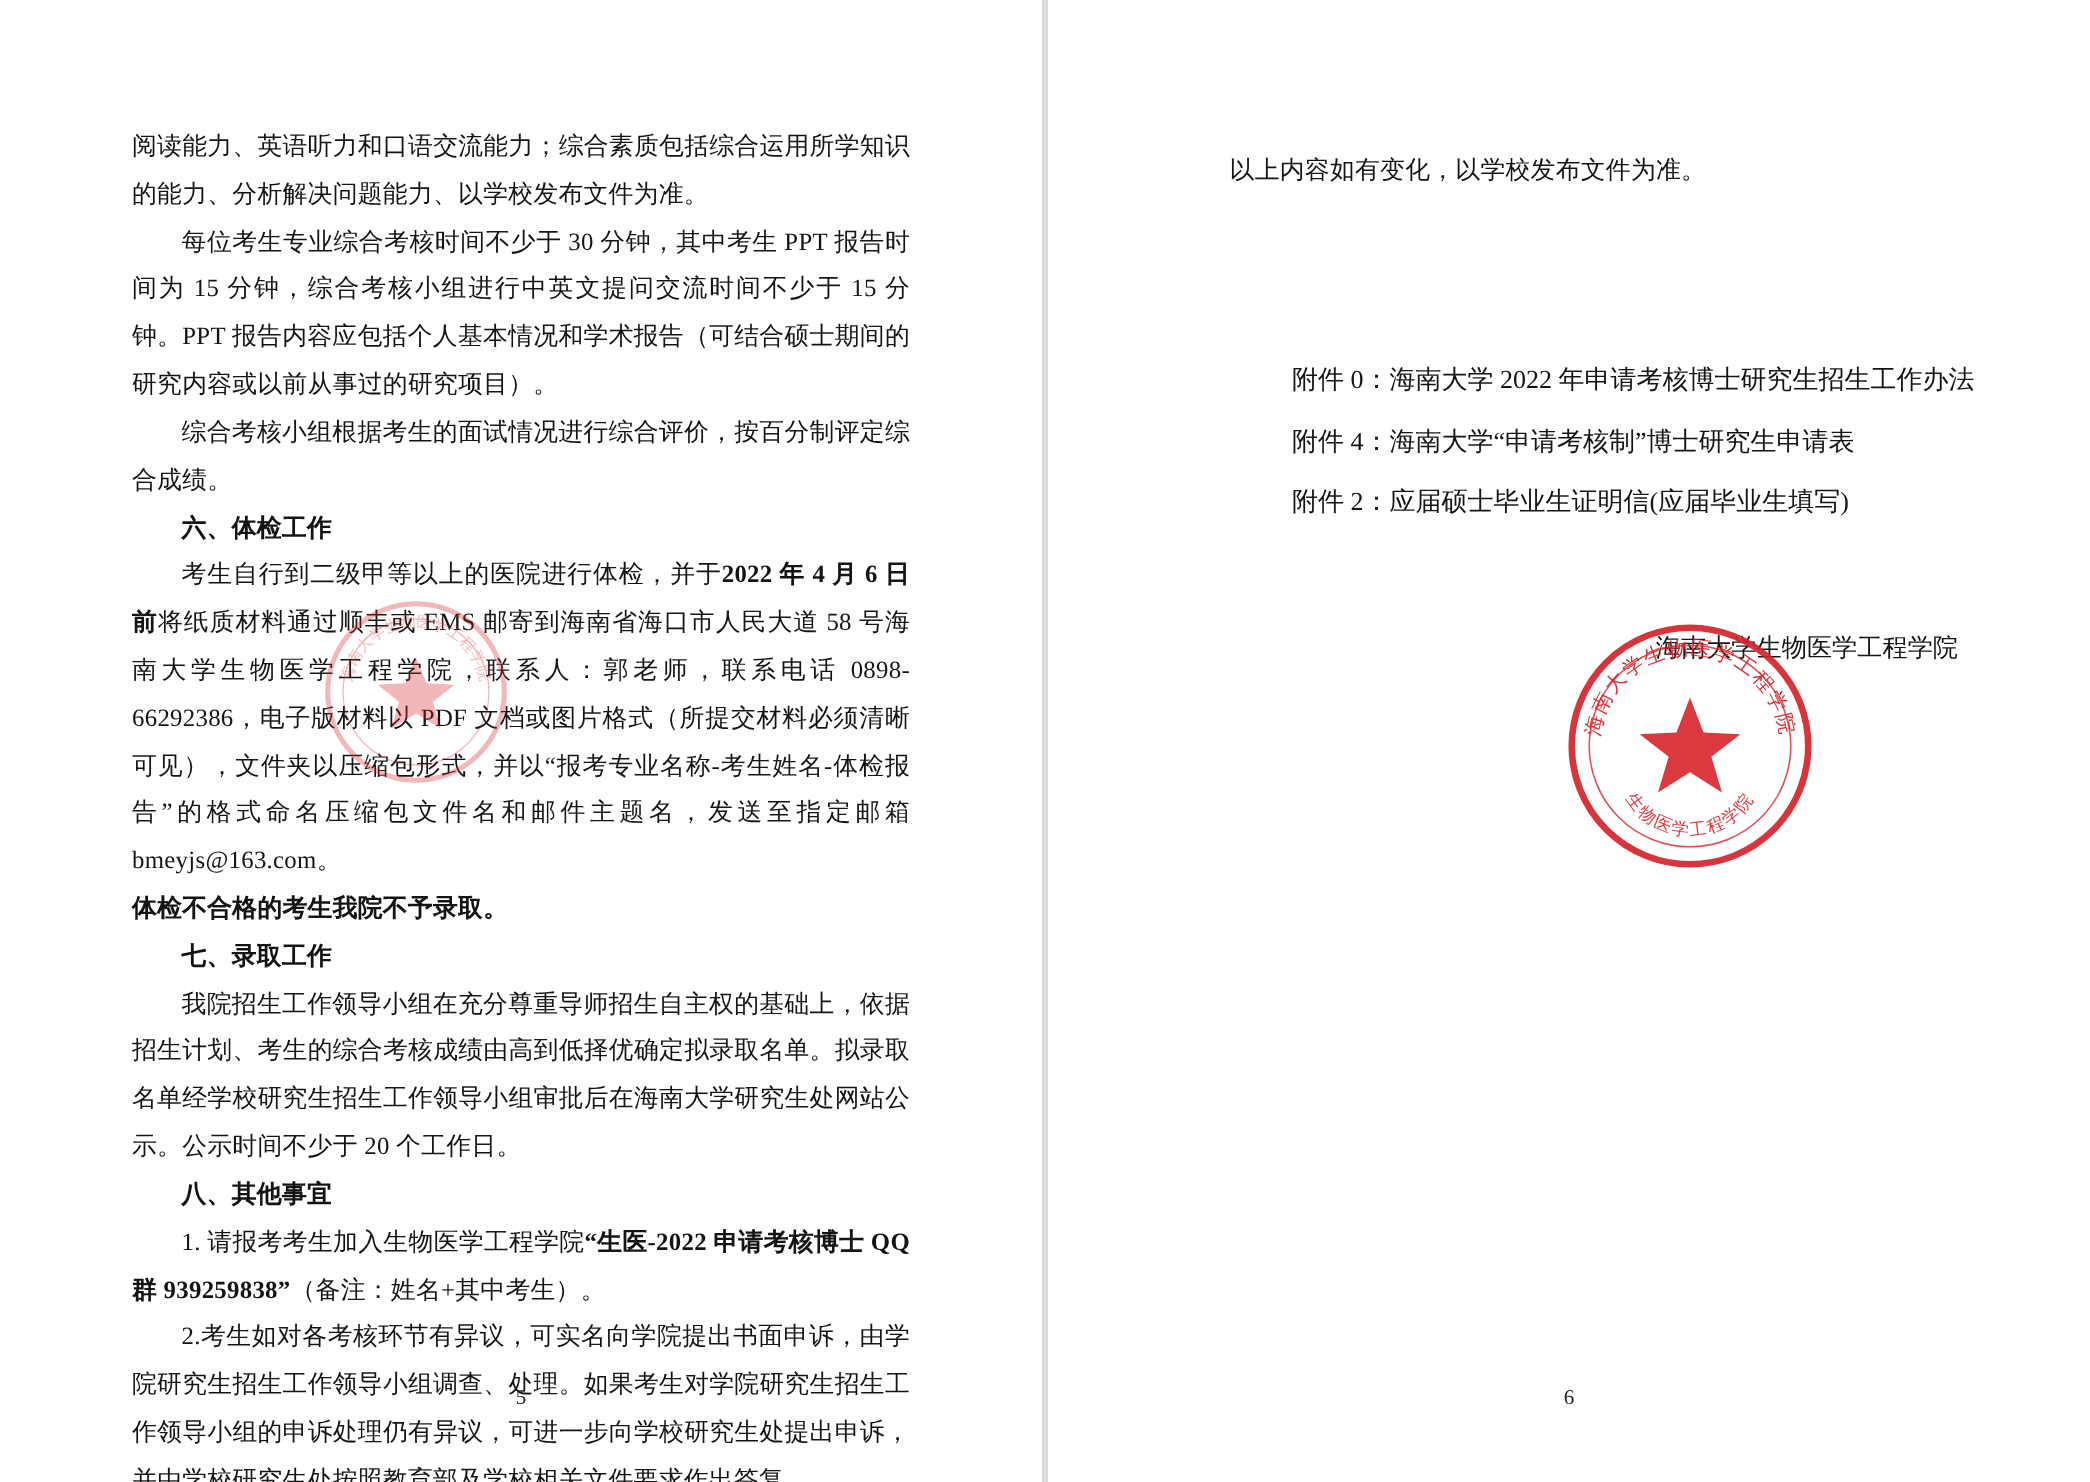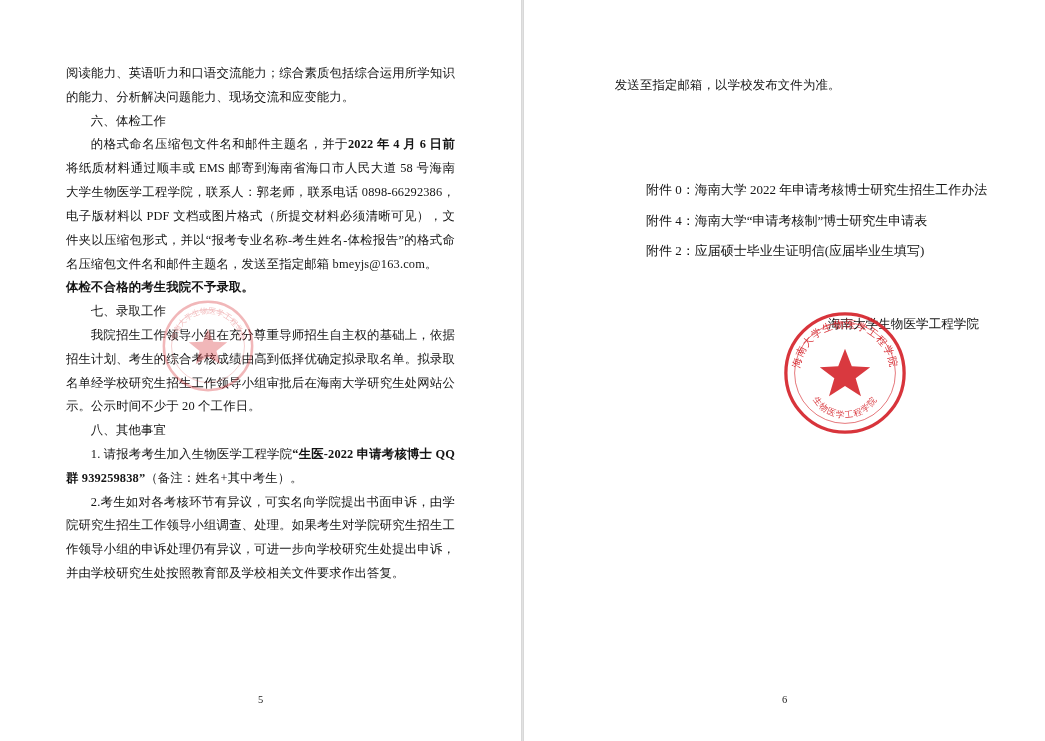--- a/index.html
+++ b/index.html
@@ -58,21 +58,21 @@
     margin: 0;
   }
   .indent {
     text-indent: 2em;
   }
   .bold {
     font-weight: bold;
   }
   .heading {
     text-indent: 2em;
-    font-weight: normal;
+    font-weight: bold;
   }
   .attach-list {
     position: absolute;
     left: 122px;
     right: 40px;
     top: 175px;
     font-size: 13px;
     line-height: 2.35;
     color: #141414;
   }
@@ -121,27 +121,29 @@
 </head>
 <body>
 
 <div id="viewport">
 
   <div class="gutter"></div>
 
   <div class="page page-left">
     <div class="content">
 
-      <p>阅读能力、英语听力和口语交流能力；综合素质包括综合运用所学知识的能力、分析解决问题能力、现场交流和应变能力。</p>
-
-
+      <p>阅读能力、英语听力和口语交流能力；综合素质包括综合运用所学知识的能力、分析解决问题能力、以学校发布文件为准。</p>
+
+      <p class="indent">每位考生专业综合考核时间不少于 30 分钟，其中考生 PPT 报告时间为 15 分钟，综合考核小组进行中英文提问交流时间不少于 15 分钟。PPT 报告内容应包括个人基本情况和学术报告（可结合硕士期间的研究内容或以前从事过的研究项目）。</p>
+
+      <p class="indent">综合考核小组根据考生的面试情况进行综合评价，按百分制评定综合成绩。</p>
 
       <p class="heading">六、体检工作</p>
 
-      <p class="indent"><span>的格式命名压缩包文件名和邮件主题名，并于</span><span class="bold">2022 年 4 月 6 日前</span><span>将纸质材料通过顺丰或 EMS 邮寄到海南省海口市人民大道 58 号海南大学生物医学工程学院，联系人：郭老师，联系电话 0898-66292386，电子版材料以 PDF 文档或图片格式（所提交材料必须清晰可见），文件夹以压缩包形式，并以“报考专业名称-考生姓名-体检报告”的格式命名压缩包文件名和邮件主题名，发送至指定邮箱 bmeyjs@163.com。</span></p>
+      <p class="indent"><span>考生自行到二级甲等以上的医院进行体检，并于</span><span class="bold">2022 年 4 月 6 日前</span><span>将纸质材料通过顺丰或 EMS 邮寄到海南省海口市人民大道 58 号海南大学生物医学工程学院，联系人：郭老师，联系电话 0898-66292386，电子版材料以 PDF 文档或图片格式（所提交材料必须清晰可见），文件夹以压缩包形式，并以“报考专业名称-考生姓名-体检报告”的格式命名压缩包文件名和邮件主题名，发送至指定邮箱 bmeyjs@163.com。</span></p>
 
       <p class="bold">体检不合格的考生我院不予录取。</p>
 
       <p class="heading">七、录取工作</p>
 
       <p class="indent">我院招生工作领导小组在充分尊重导师招生自主权的基础上，依据招生计划、考生的综合考核成绩由高到低择优确定拟录取名单。拟录取名单经学校研究生招生工作领导小组审批后在海南大学研究生处网站公示。公示时间不少于 20 个工作日。</p>
 
       <p class="heading">八、其他事宜</p>
 
       <p class="indent"><span>1. 请报考考生加入生物医学工程学院</span><span class="bold">“生医-2022 申请考核博士 QQ 群 939259838”</span><span>（备注：姓名+其中考生）。</span></p>
@@ -159,21 +161,21 @@
         <textPath href="#faintArcTop" startOffset="50%" text-anchor="middle">海南大学生物医学工程学院</textPath>
       </text>
     </svg>
 
     <div class="page-num">5</div>
   </div>
 
   <div class="page page-right">
 
     <div class="content" style="top:74px;">
-      <p class="indent">发送至指定邮箱，以学校发布文件为准。</p>
+      <p class="indent">以上内容如有变化，以学校发布文件为准。</p>
     </div>
 
     <div class="attach-list">
       <p>附件 0：海南大学 2022 年申请考核博士研究生招生工作办法</p>
       <p>附件 4：海南大学“申请考核制”博士研究生申请表</p>
       <p>附件 2：应届硕士毕业生证明信(应届毕业生填写)</p>
     </div>
 
     <div class="signature">
       <p>海南大学生物医学工程学院</p>

